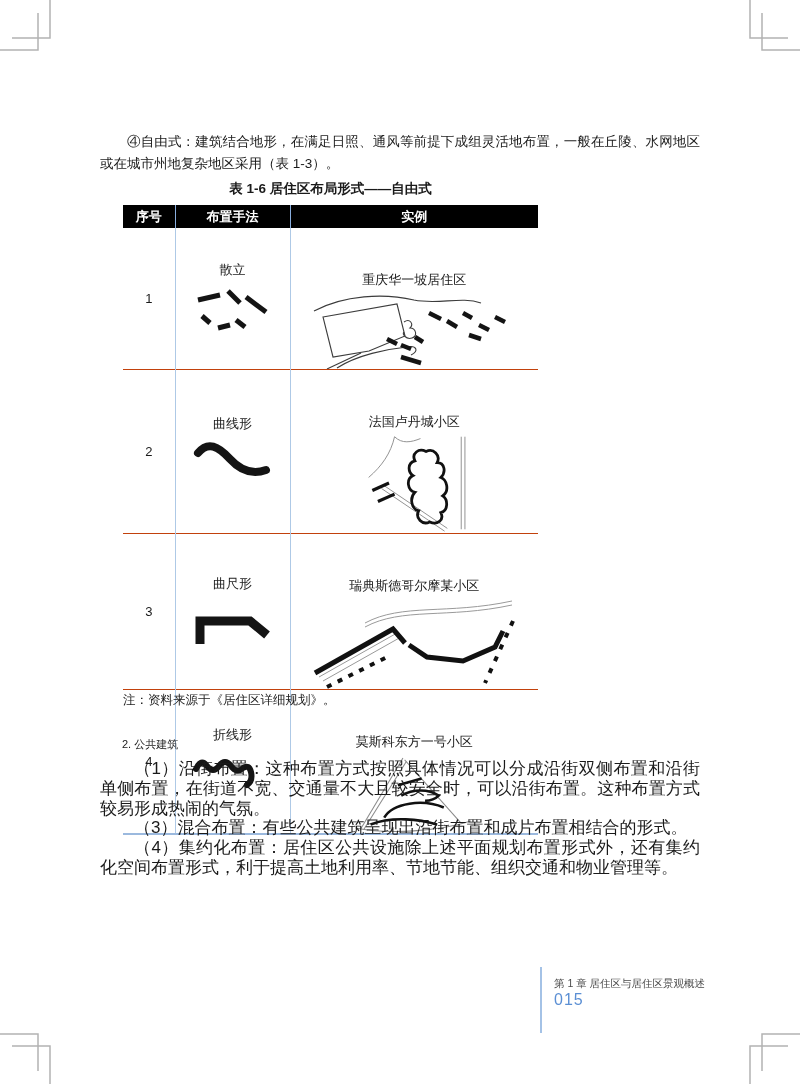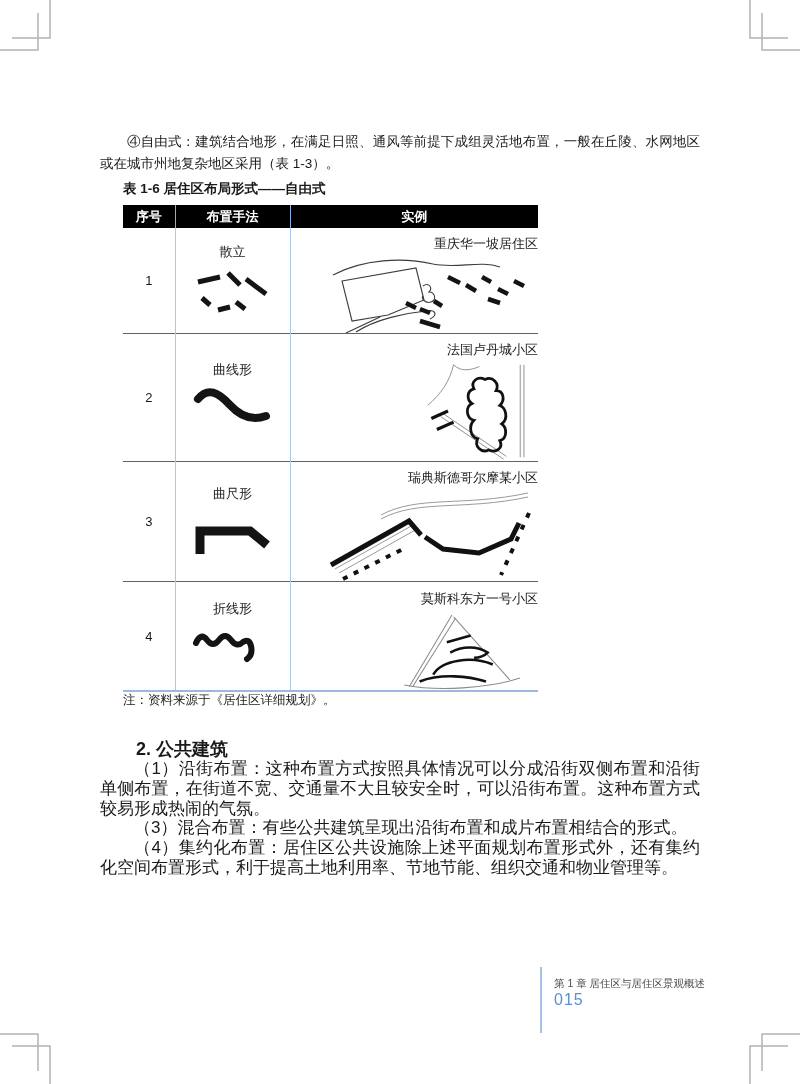--- a/index.html
+++ b/index.html
@@ -13,21 +13,21 @@
   .crop.tl{left:0;top:0;}
   .crop.tr{right:0;top:0;transform:scaleX(-1);}
   .crop.bl{left:0;bottom:0;transform:scaleY(-1);}
   .crop.br{right:0;bottom:0;transform:scale(-1,-1);}
 
   .intro{
     position:absolute;left:100px;top:117px;width:600px;
     font-size:13.5px;line-height:22px;text-align:justify;text-indent:2em;
   }
   .table-title{
-    position:absolute;left:123px;top:180px;width:415px;
+    position:absolute;left:123px;top:180px;width:415px;text-align:center;
     font-weight:bold;font-size:13.5px;
   }
   table.layout-table{
     position:absolute;left:123px;top:205px;width:415px;
     border-collapse:collapse;table-layout:fixed;
     border-bottom:2px solid #9bb9de;
   }
   col.c1{width:52px;} col.c2{width:115px;} col.c3{width:248px;}
   .layout-table th{
     background:#000000;color:#ffffff;font-weight:bold;font-size:13px;
@@ -35,29 +35,29 @@
   }
   .layout-table th + th{border-left:1px solid #89aede;}
   .layout-table td{
     border-top:1px solid #c2410c;text-align:center;vertical-align:middle;
     font-size:13px;padding:0;
   }
   .layout-table tr.first td{border-top:none;}
   .layout-table td.cell-method,.layout-table td.cell-example{border-left:1px solid #aec9e6;}
   tr.r1 td{height:104px;} tr.r2 td{height:127px;} tr.r3 td{height:119px;} tr.r4 td{height:108px;}
   .method-wrap{display:flex;flex-direction:column;align-items:center;gap:6px;}
-  .example-wrap{display:flex;flex-direction:column;align-items:flex-end;padding-top:7px;gap:2px;}
+  .example-wrap{display:flex;flex-direction:column;align-items:center;padding-top:7px;gap:2px;margin-top:36px;}
   .caption{font-size:13px;}
   .sketch{display:block;}
 
   .table-note{position:absolute;left:123px;top:692px;font-size:12.5px;}
 
   .section-heading{
     position:absolute;left:100px;top:737px;width:600px;
-    font-weight:bold;font-size:18px;text-indent:2em;
+    font-weight:normal;font-size:11px;text-indent:2em;
   }
   .section-paras{
     position:absolute;left:100px;top:759px;width:600px;
     font-size:17px;line-height:19.8px;text-align:justify;
   }
   .section-paras p{margin:0;text-indent:2em;}
 
   .footer-line{position:absolute;left:540px;top:967px;width:2px;height:66px;background:#a4c2e6;}
   .footer-chapter{position:absolute;left:554px;top:977px;font-size:10.5px;color:#4a4a4a;font-weight:normal;}
   .footer-page{position:absolute;left:554px;top:991px;font-size:16px;color:#5b8fd4;letter-spacing:1px;}

